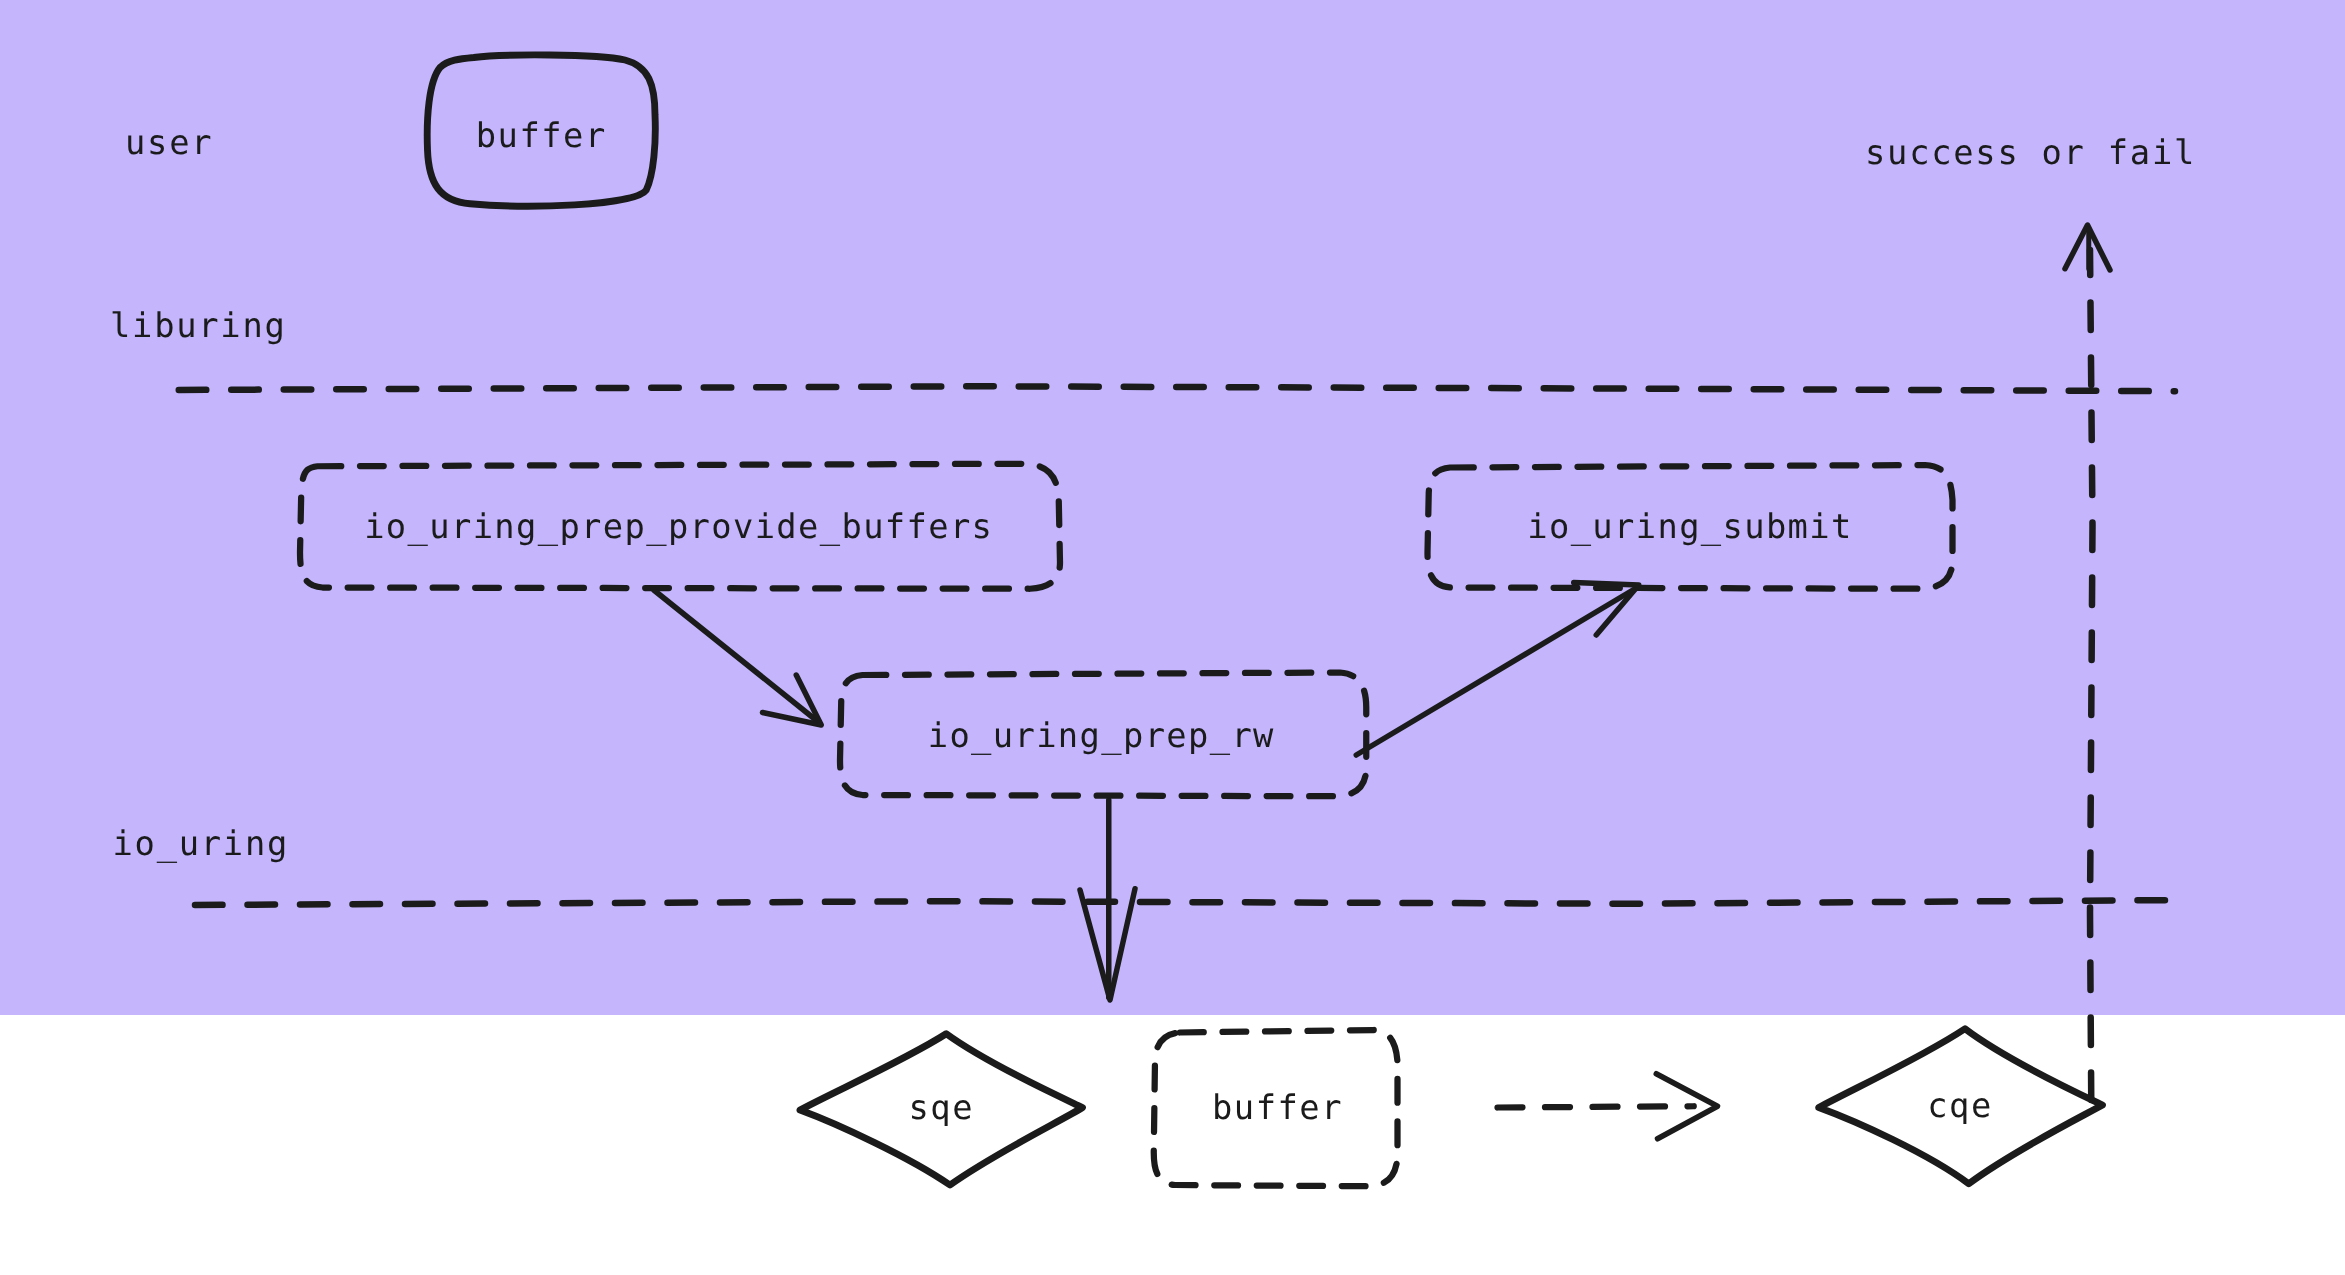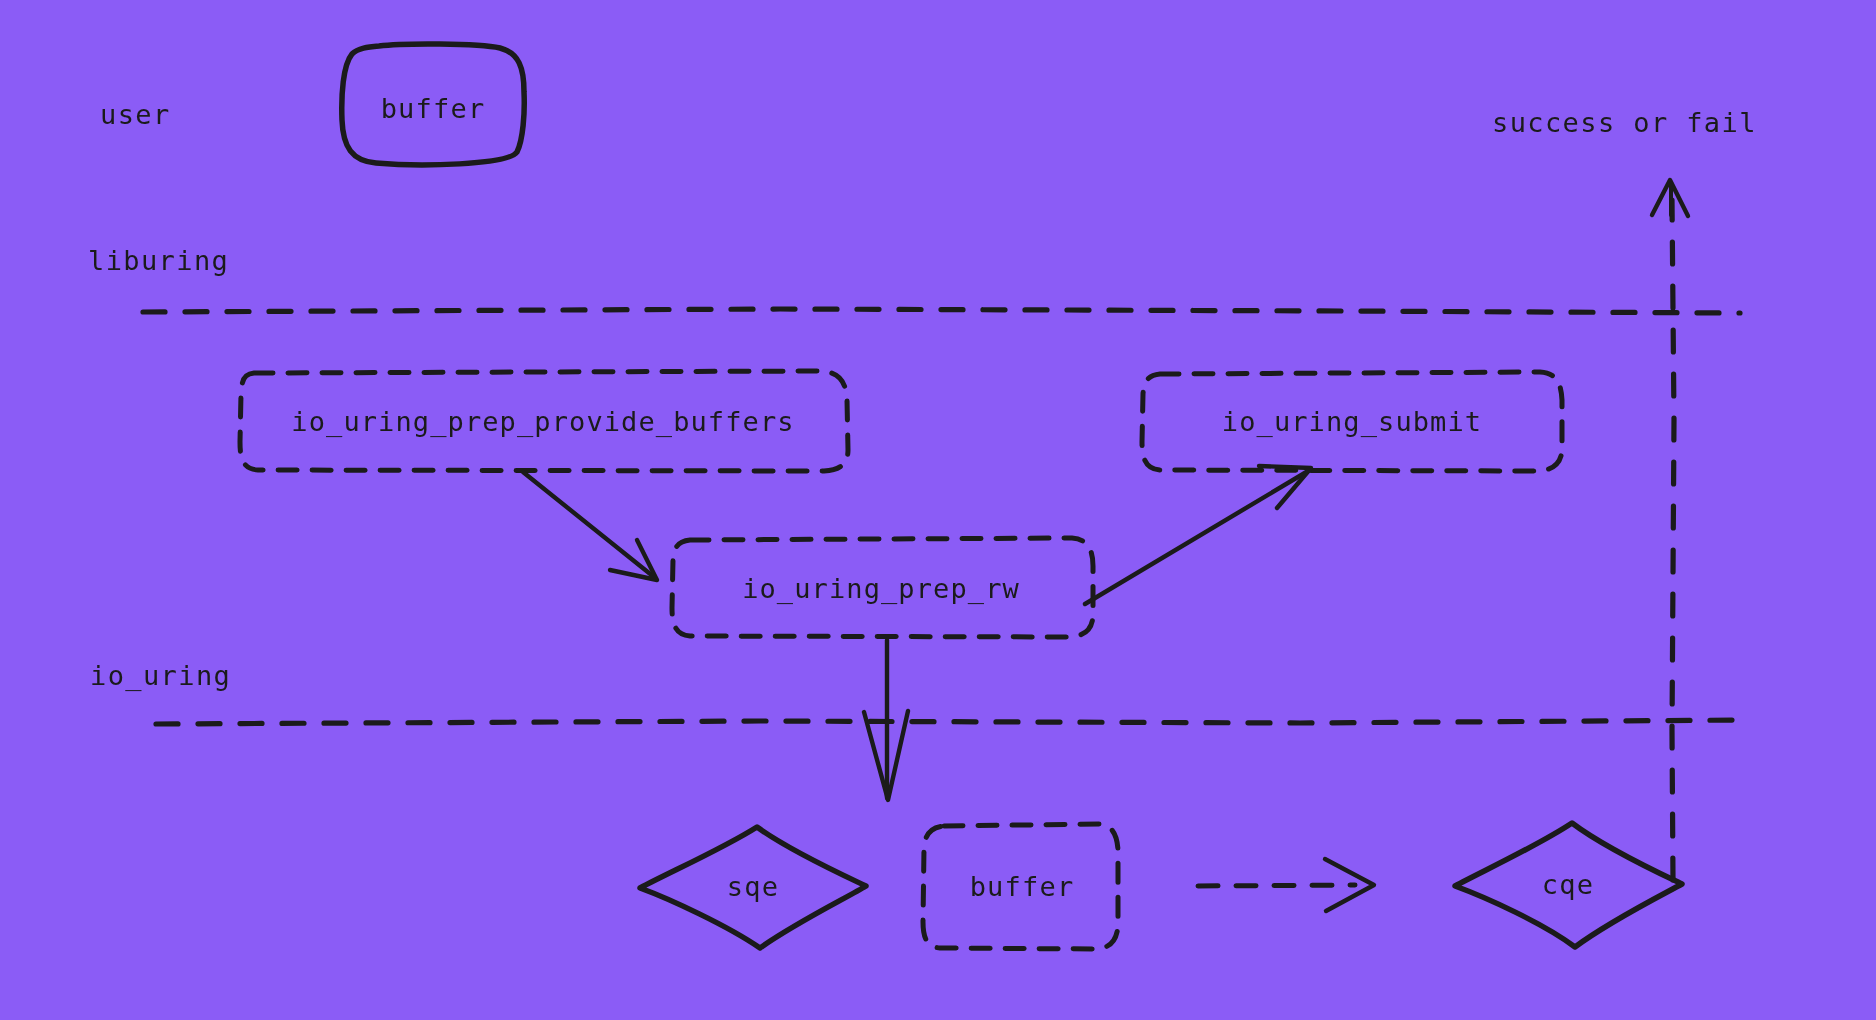--- a/index.html
+++ b/index.html
@@ -10,22 +10,22 @@
   }
   body {
     width: 1876px;
     height: 1020px;
     overflow: hidden;
     font-family: "DejaVu Sans Mono", "Liberation Mono", monospace;
   }
   #diagram-root {
     position: relative;
     width: 1876px;
-    height: 1020px;
-    background: #8b5cf6;
+    height: 812px;
+    background: #c4b5fd;
     text-decoration: underline;
   }
   svg.canvas {
     position: absolute;
     inset: 0;
     width: 1876px;
     height: 1020px;
     display: block;
   }
   .stroke {

